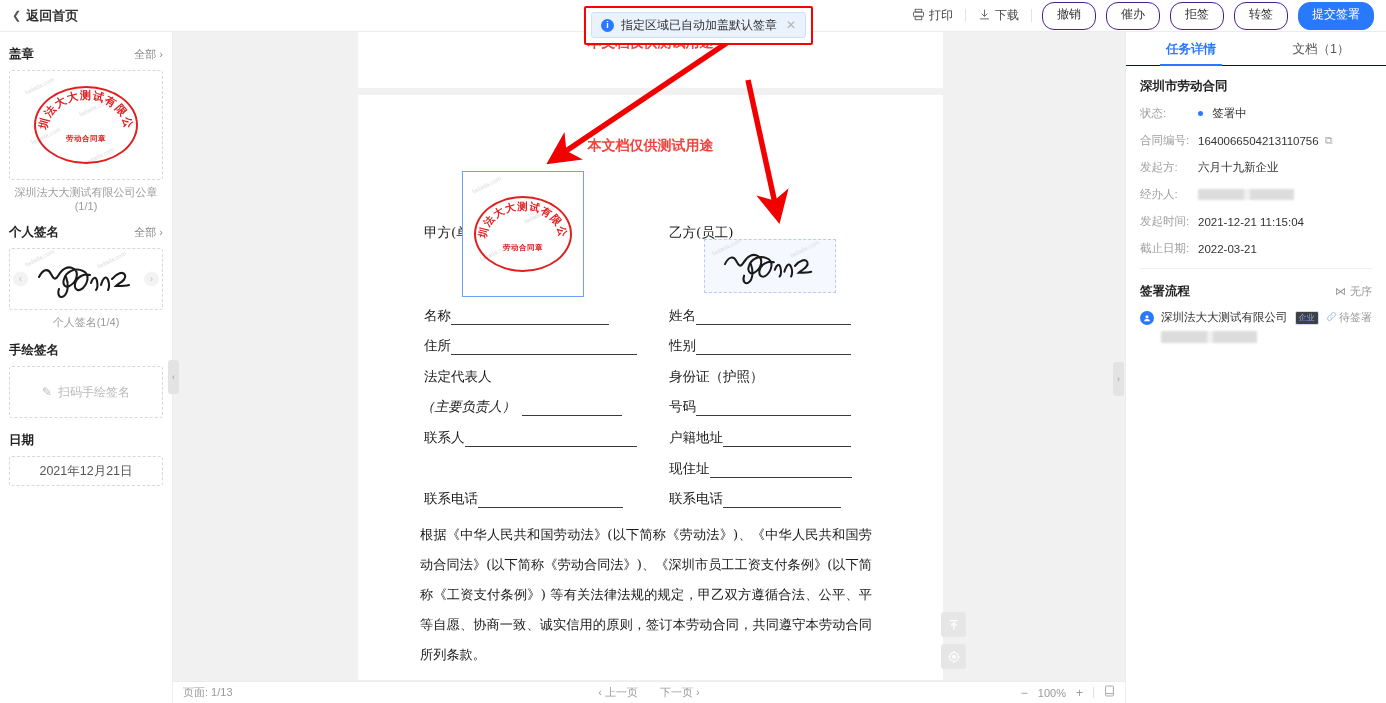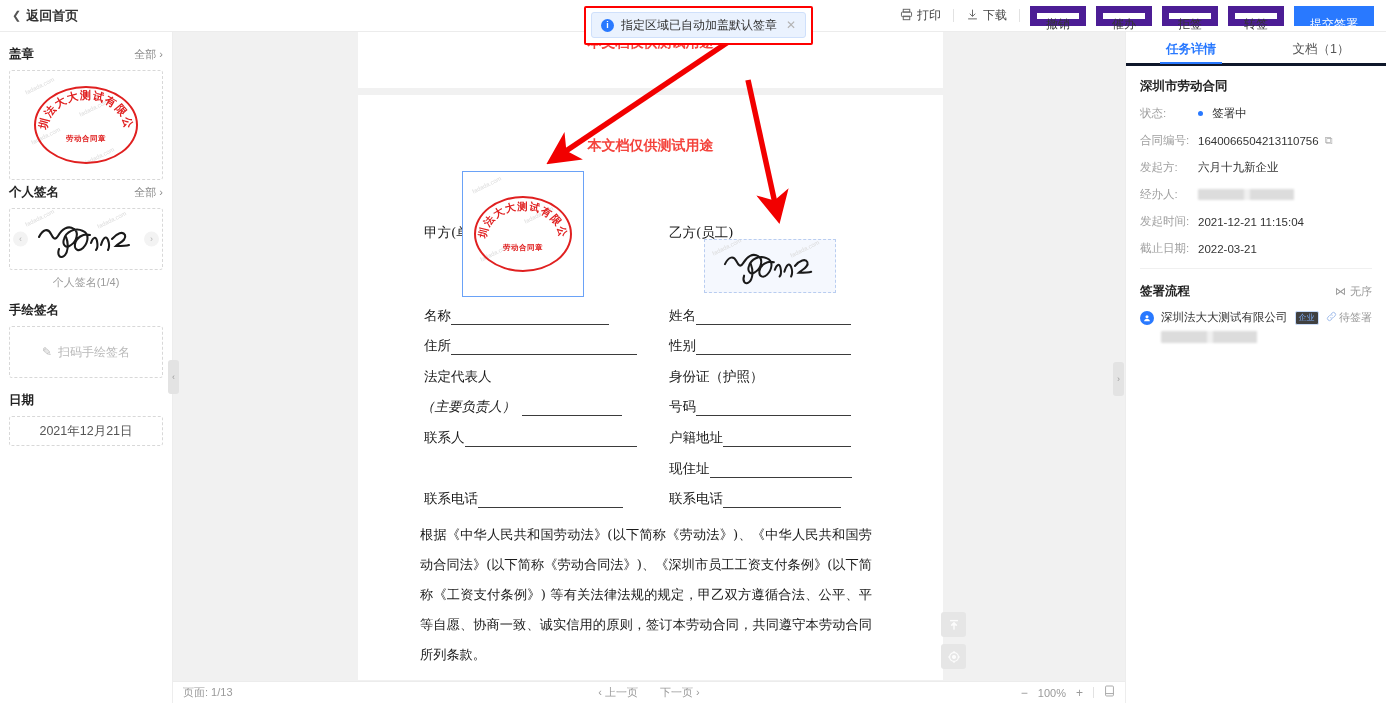--- a/index.html
+++ b/index.html
@@ -23,22 +23,22 @@
   .back-home .chev { font-size: 11px; color: #555; }
   .topbar-right {
     margin-left: auto; display: flex; align-items: center; gap: 0; padding-right: 12px;
   }
   .tb-text-btn {
     display: flex; align-items: center; gap: 4px; font-size: 12px;
     color: #444; padding: 0 12px; cursor: pointer; height: 22px;
   }
   .tb-sep { width: 1px; height: 13px; background: #e2e2e2; }
   .tb-btn {
-    min-width: 54px; height: 20px; line-height: 22px; text-align: center;
-    border: 7px solid #4c1d95; border-radius: 0; background: #fff;
+    min-width: 54px; height: 28px; line-height: 22px; text-align: center;
+    border: 1px solid #4c1d95; border-radius: 12px; background: #fff;
     font-size: 12px; color: #333; cursor: pointer; margin-left: 10px; padding: 0 9px;
   }
   .tb-btn.primary {
     background: #2979ff; border-color: #2979ff; color: #fff; min-width: 76px; font-weight: 500;
   }
   .ico { display: inline-block; vertical-align: middle; }
 
   
   .toast-wrap {
     position: absolute; left: 584px; top: 6px; z-index: 60;
@@ -184,21 +184,21 @@
     margin-left: auto; display: flex; align-items: center; gap: 10px; padding-right: 10px;
   }
   .bb-zoom .zbtn { cursor: pointer; font-size: 12px; }
   .bb-zoom .zsep { width: 1px; height: 11px; background: #e2e2e2; }
 
   
   .rightpanel {
     position: absolute; left: 1125px; top: 32px; width: 261px; height: 671px;
     background: #fff; border-left: 1px solid #ededed; z-index: 20;
   }
-  .rp-tabs { display: flex; height: 34px; border-bottom: 3px solid #0f172a; }
+  .rp-tabs { display: flex; height: 34px; border-bottom: 1px solid #0f172a; }
   .rp-tab {
     flex: 1; text-align: center; line-height: 34px; font-size: 12.5px;
     color: #555; cursor: pointer; position: relative;
   }
   .rp-tab.active { color: #2979ff; font-weight: bold; }
   .rp-tab.active::after {
     content: ""; position: absolute; left: 26%; right: 26%; bottom: -1px; height: 2px; background: #2979ff;
   }
   .rp-body { padding: 12px 14px 0 14px; }
   .rp-doctitle { font-size: 12.5px; font-weight: bold; color: #222; margin-bottom: 11px; }
@@ -306,20 +306,21 @@
           <defs>
               <path id="arcA" d="M 13,44 A 39,31 0 0 1 91,44"></path>
             </defs>
           <text font-size="11" fill="#e02020" font-weight="bold" font-family="DejaVu Serif, serif">
             <textPath href="#arcA" startOffset="50%" text-anchor="middle" letter-spacing="1.2">深圳法大大测试有限公司</textPath>
           </text>
         </svg>
         <div class="center-text">劳动合同章</div>
       </div>
     </div>
+    <div class="sb-caption">深圳法大大测试有限公司公章(1/1)</div>
 
     <div class="sb-head">
       <span class="sb-title">个人签名</span>
       <span class="sb-all">
         <span>全部</span> ›
       </span>
     </div>
 
     <div class="sb-card sig-card">
       <div class="wm" style="left:14px;top:6px;">fadada.com</div>

